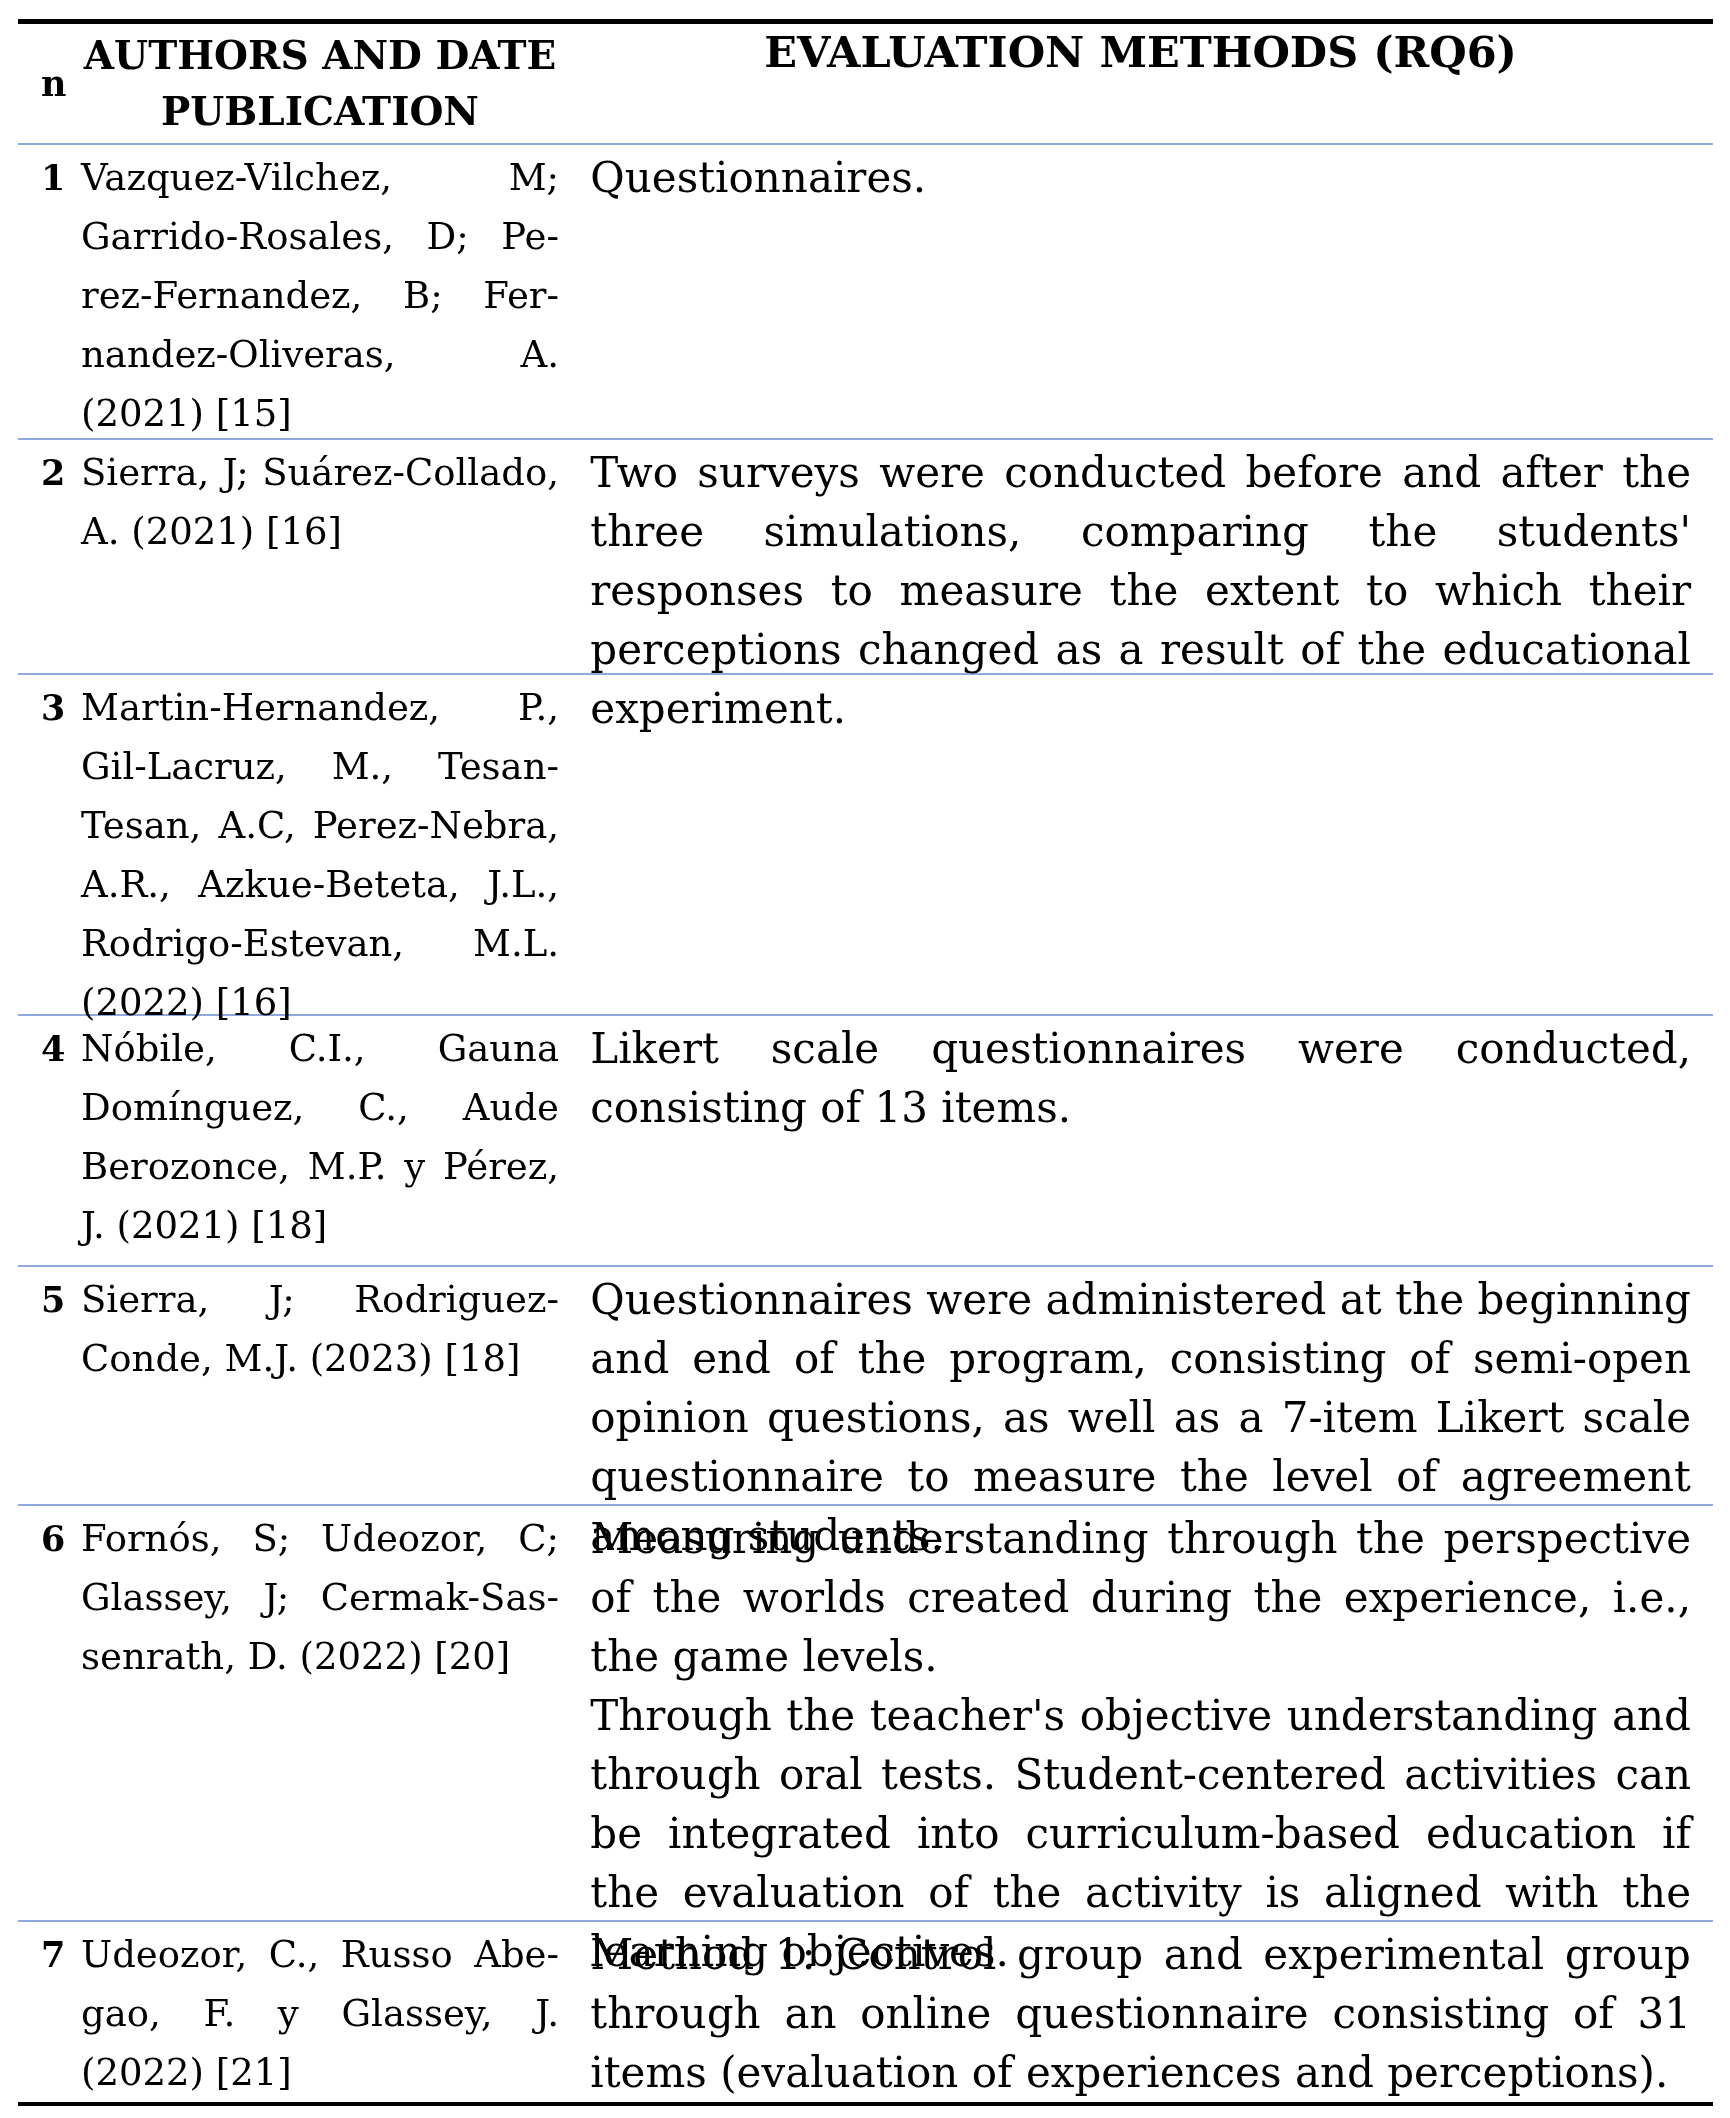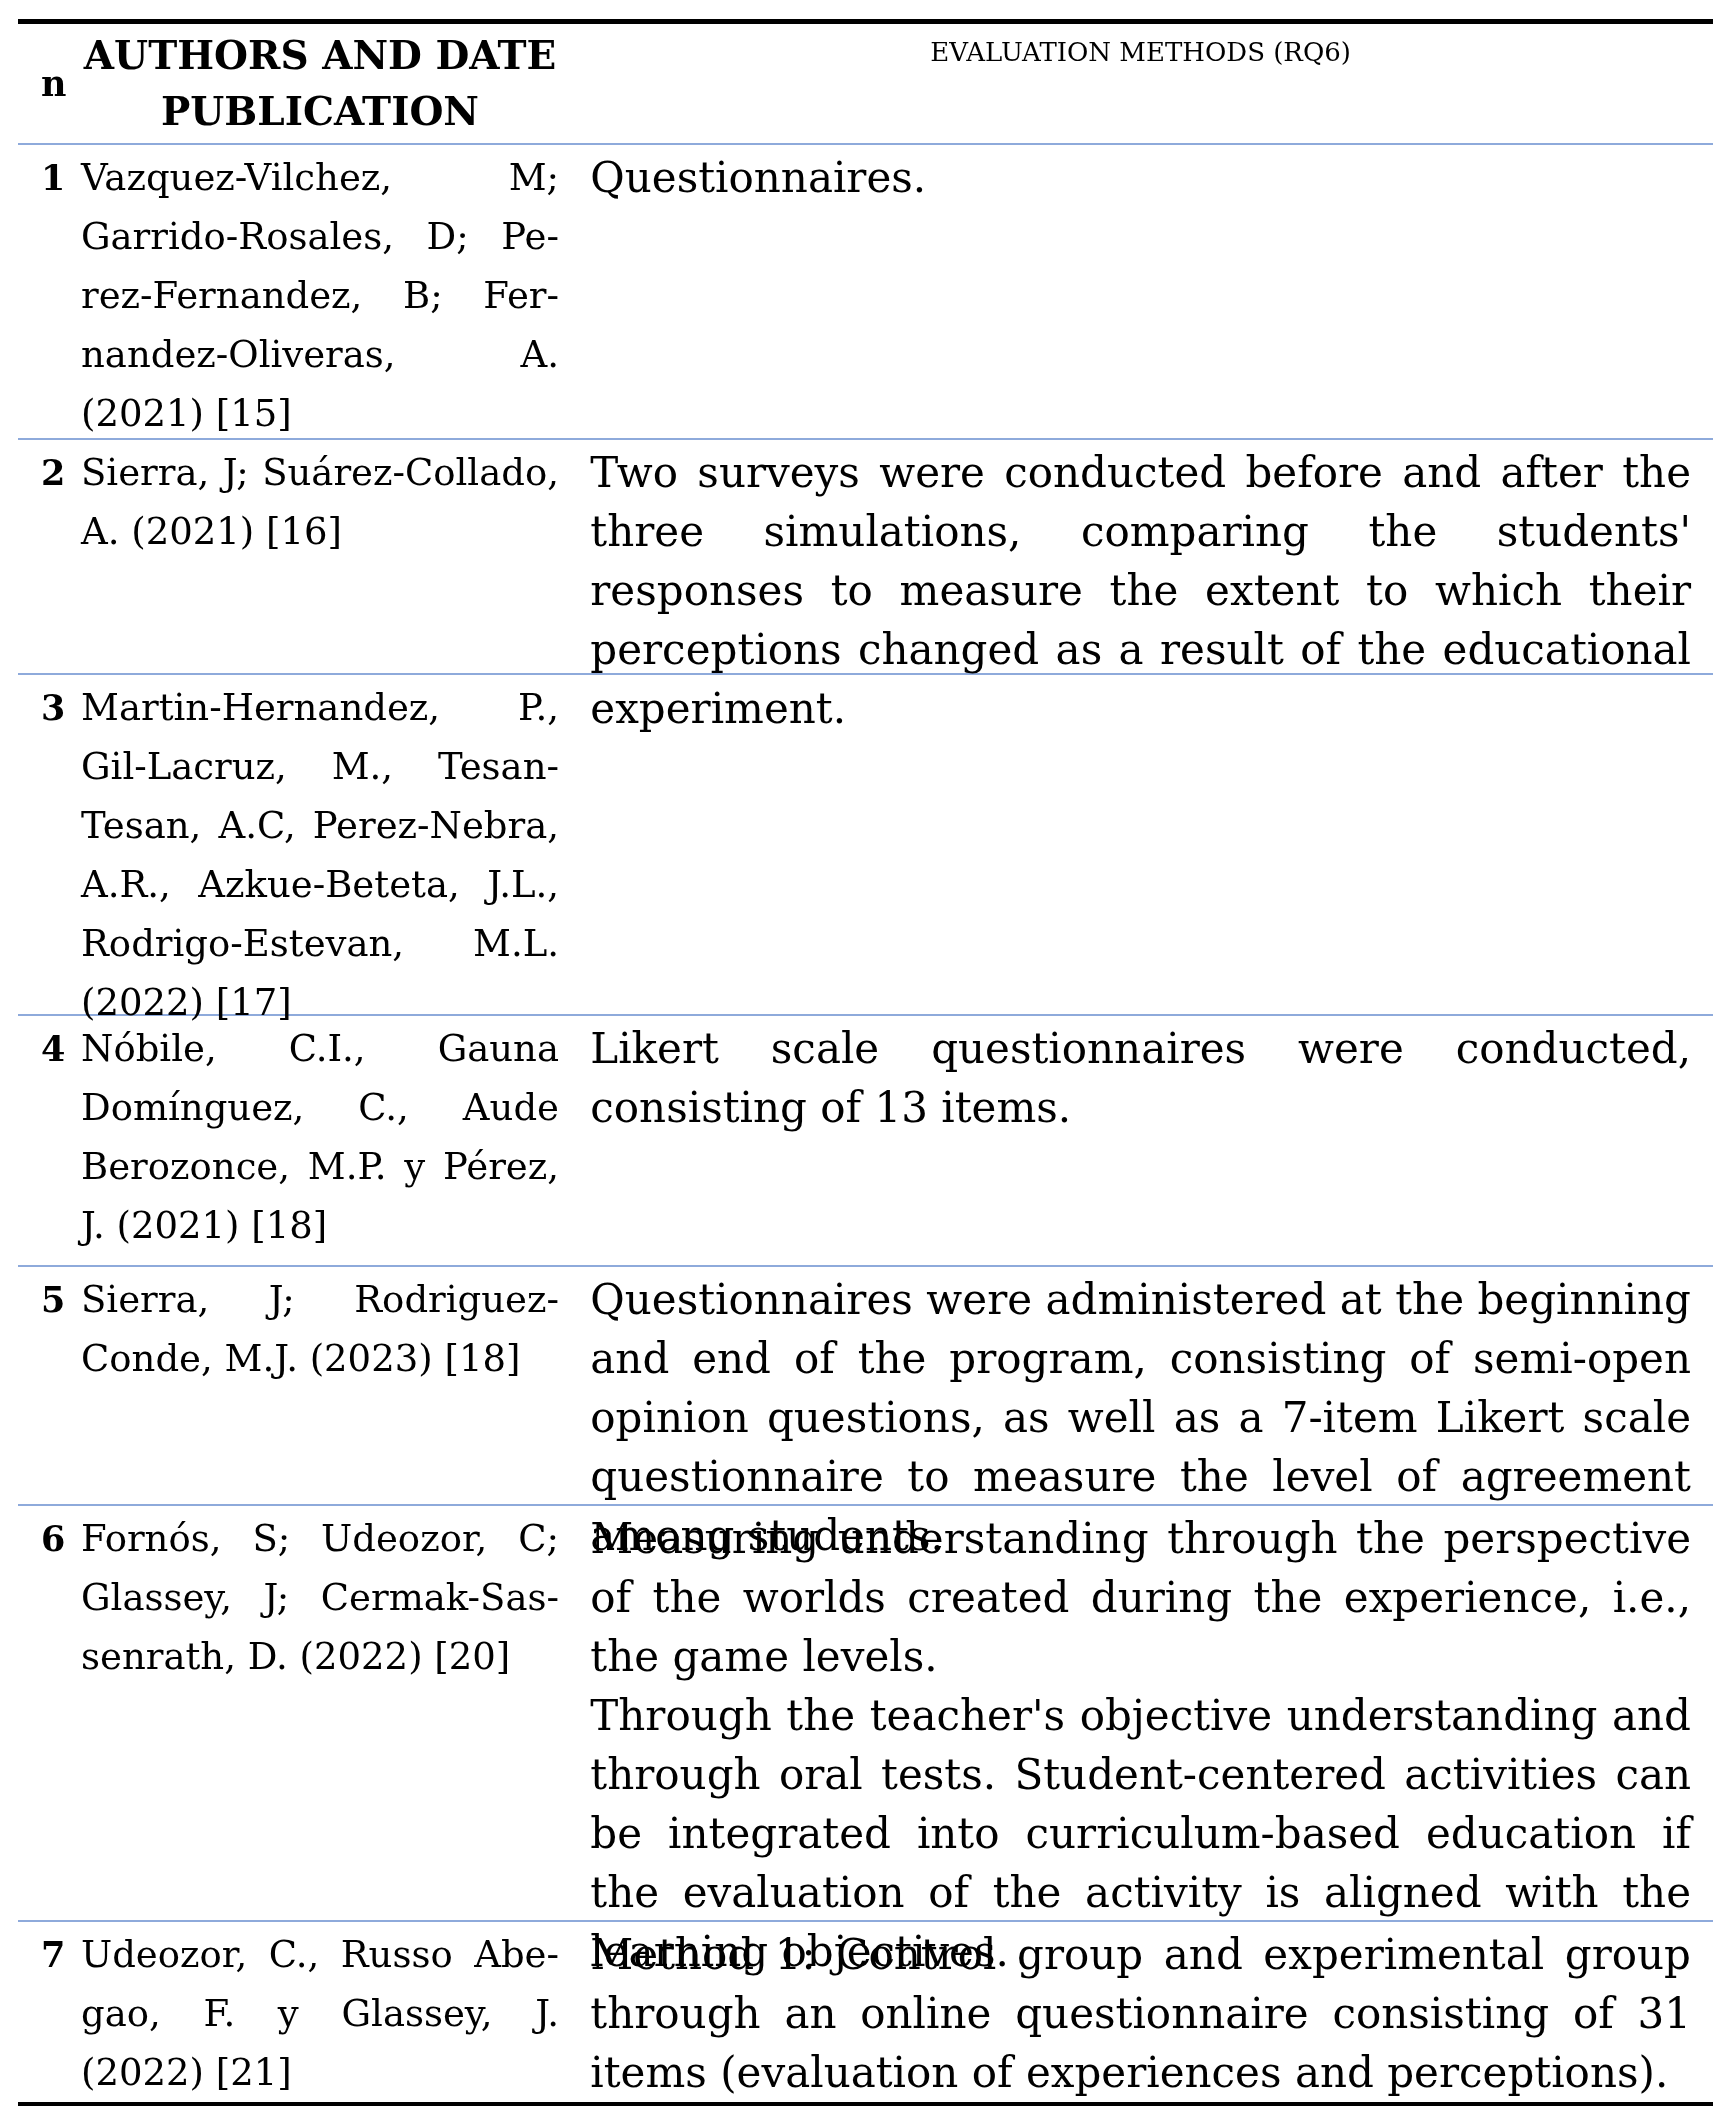--- a/index.html
+++ b/index.html
@@ -9,21 +9,21 @@
   .rule-top { height:4.3px; background:#000; }
   .rule-bottom { height:4.3px; background:#000; }
   .row { display:flex; border-bottom:2.4px solid #8eaadb; box-sizing:border-box; }
   .row.last { border-bottom:none; }
   .c-n { width:63px; padding-left:23px; box-sizing:border-box; font-weight:bold; font-size:35px; line-height:59px; }
   .c-a { width:490px; padding-right:12px; box-sizing:border-box; font-size:37px; line-height:59px; text-align:justify; hyphens:manual; }
   .c-e { flex:1; padding-left:19.3px; padding-right:22px; box-sizing:border-box; font-size:42px; line-height:59px; text-align:justify; }
   .hdr { height:121px; align-items:center; }
   .hdr .c-n { display:flex; align-items:center; height:121px; }
   .hdr .c-a { text-align:center; font-weight:bold; font-size:39px; line-height:56px; padding-top:0; }
-  .hdr .c-e { text-align:center; font-weight:normal; font-size:26px; align-self:flex-start; padding-top:0; line-height:56px; }
+  .hdr .c-e { text-align:center; font-weight:bold; font-size:43px; align-self:flex-start; padding-top:0; line-height:56px; }
   .para { display:block; }
   .r1 { height:295px; } .r2 { height:235px; } .r3 { height:341px; }
   .r4 { height:251px; } .r5 { height:239px; } .r6 { height:416px; } .r7 { height:180px; }
   .row > div { padding-top:3.9px; }
   .hdr > div { padding-top:0 !important; }
 </style>
 </head>
 <body>
 
 <div class="table">
@@ -46,21 +46,21 @@
   <div class="row r2">
     <div class="c-n">2</div>
     <div class="c-a">Sierra, J; Suárez-Collado, A. (2021) [16]</div>
     <div class="c-e">
       <span class="para">Two surveys were conducted before and after the three simu­lations, comparing the students' responses to measure the ex­tent to which their perceptions changed as a result of the edu­cational experiment.</span>
     </div>
   </div>
 
   <div class="row r3">
     <div class="c-n">3</div>
-    <div class="c-a">Martin-Hernandez, P., Gil-Lacruz, M., Tesan-Tesan, A.C, Perez-Nebra, A.R., Azkue-Beteta, J.L., Rodrigo-Estevan, M.L. (2022) [17]</div>
+    <div class="c-a">Martin-Hernandez, P., Gil-Lacruz, M., Tesan-Tesan, A.C, Perez-Nebra, A.R., Azkue-Beteta, J.L., Rodrigo-Estevan, M.L. (2022) [16]</div>
   </div>
 
   <div class="row r4">
     <div class="c-n">4</div>
     <div class="c-a">Nóbile, C.I., Gauna Domínguez, C., Aude Berozonce, M.P. y Pérez, J. (2021) [18]</div>
     <div class="c-e">
       <span class="para">Likert scale questionnaires were conducted, consisting of 13 items.</span>
     </div>
   </div>
 

